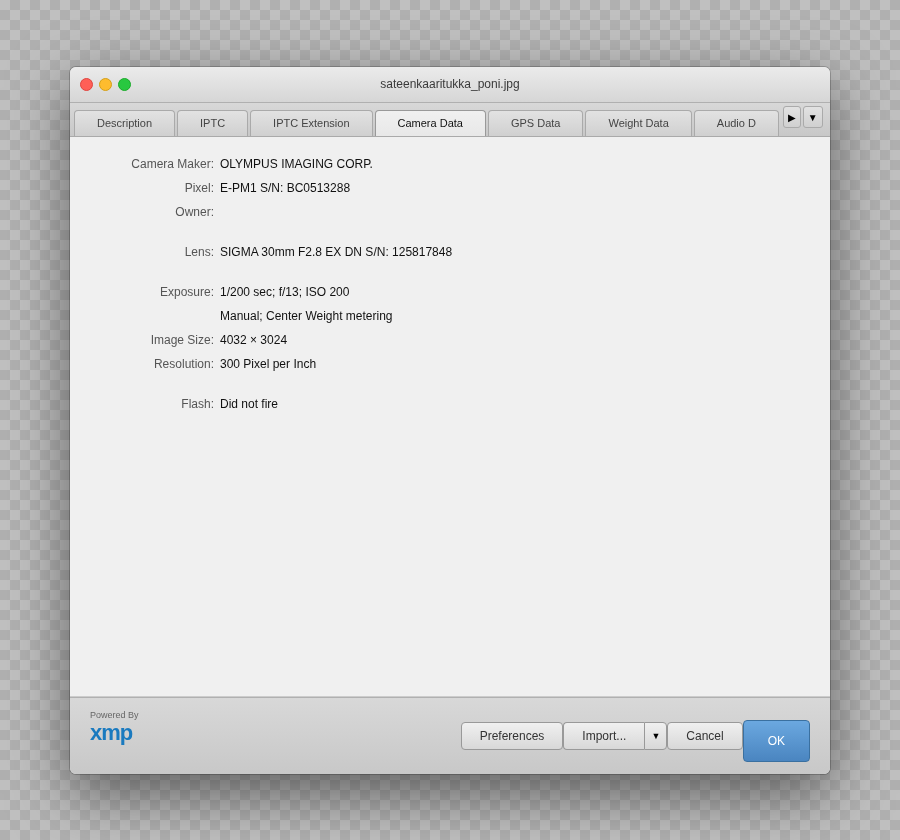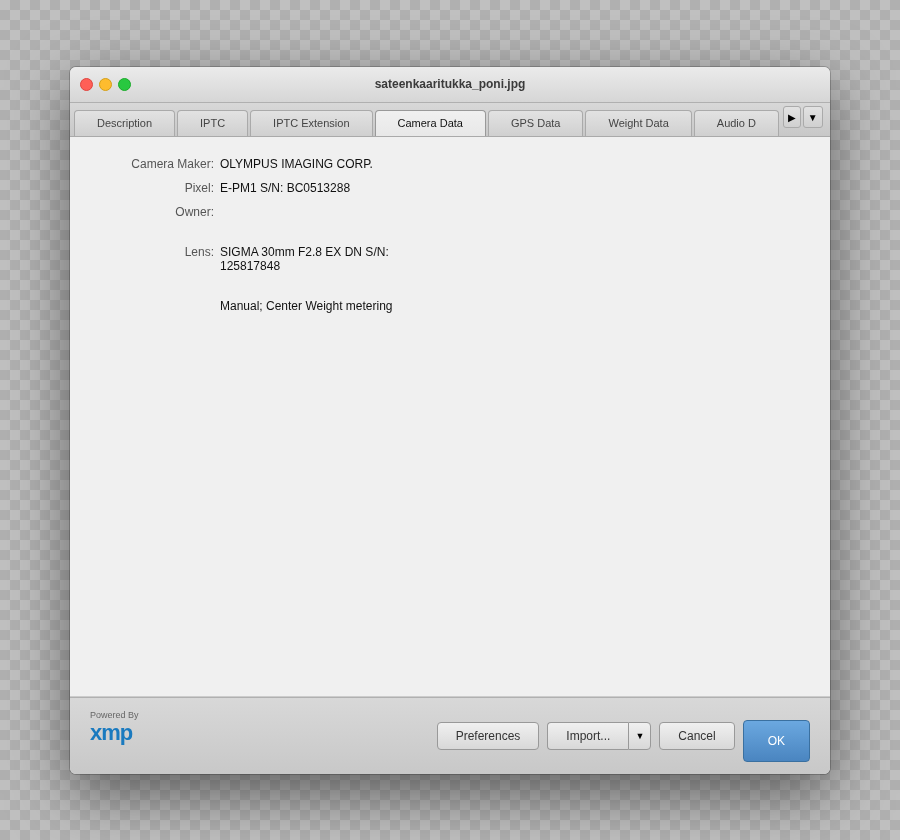--- a/index.html
+++ b/index.html
@@ -56,21 +56,21 @@
     .traffic-light.close { background: #ff5f57; border-color: #e0443e; }
     .traffic-light.minimize { background: #febc2e; border-color: #d4a017; }
     .traffic-light.maximize { background: #28c840; border-color: #1aab29; }
 
     .titlebar-text {
       position: absolute;
       left: 50%;
       transform: translateX(-50%);
       font-size: 12px;
       color: #3a3a3a;
-      font-weight: 700;
+      font-weight: 400;
     }
 
     .tabs-bar {
       background: linear-gradient(to bottom, #d8d8d8, #c8c8c8);
       border-bottom: 1px solid #aaa;
       display: flex;
       align-items: flex-end;
       padding: 0 4px;
       height: 34px;
     }
@@ -121,21 +121,21 @@
 
     .content-area {
       background: #f0f0f0;
       padding: 20px 30px;
       min-height: 560px;
       border-bottom: 1px solid #ccc;
     }
 
     .metadata-grid {
       display: grid;
-      grid-template-columns: 1fr 1fr;
+      grid-template-columns: 1fr;
       gap: 0;
     }
 
     .left-col, .right-col {
       padding: 0;
     }
 
     .meta-row {
       display: flex;
       align-items: baseline;
@@ -184,21 +184,20 @@
       font-size: 22px;
       font-weight: 900;
       color: #1a7abf;
       font-family: Arial, sans-serif;
       letter-spacing: -1px;
       line-height: 1;
     }
 
     .footer-buttons {
       display: flex;
-      gap: 8px;
       align-items: center;
     }
 
     .btn {
       padding: 5px 18px;
       font-size: 12px;
       border-radius: 4px;
       border: 1px solid #999;
       background: linear-gradient(to bottom, #f0f0f0, #d8d8d8);
       color: #333;
@@ -296,25 +295,46 @@
           <span class="meta-label">Owner:</span>
           <span class="meta-value"></span>
         </div>
         <div class="section-gap"></div>
         <div class="meta-row">
           <span class="meta-label">Lens:</span>
           <span class="meta-value">SIGMA 30mm F2.8 EX DN   S/N: 125817848</span>
         </div>
         <div class="section-gap"></div>
         <div class="meta-row">
+          <span class="meta-label">Exposure:</span>
+          <span class="meta-value">
+            <span>1/200 sec;  f/13;  ISO 200</span>
+          </span>
+        </div>
+        <div class="meta-row">
           <span class="meta-label"></span>
           <span class="meta-value">Manual;  Center Weight metering</span>
         </div>
       </div>
 
+      <div class="right-col">
+        <div class="meta-row">
+          <span class="meta-label">Image Size:</span>
+          <span class="meta-value">4032 × 3024</span>
+        </div>
+        <div class="meta-row">
+          <span class="meta-label">Resolution:</span>
+          <span class="meta-value">300 Pixel per Inch</span>
+        </div>
+        <div class="section-gap"></div>
+        <div class="meta-row">
+          <span class="meta-label">Flash:</span>
+          <span class="meta-value">Did not fire</span>
+        </div>
+      </div>
     </div>
   </div>
 
   <div class="footer">
     <div class="xmp-branding">
       <span class="powered-by">Powered By</span>
       <span class="xmp-logo">xmp</span>
     </div>
 
     <div class="footer-buttons">

